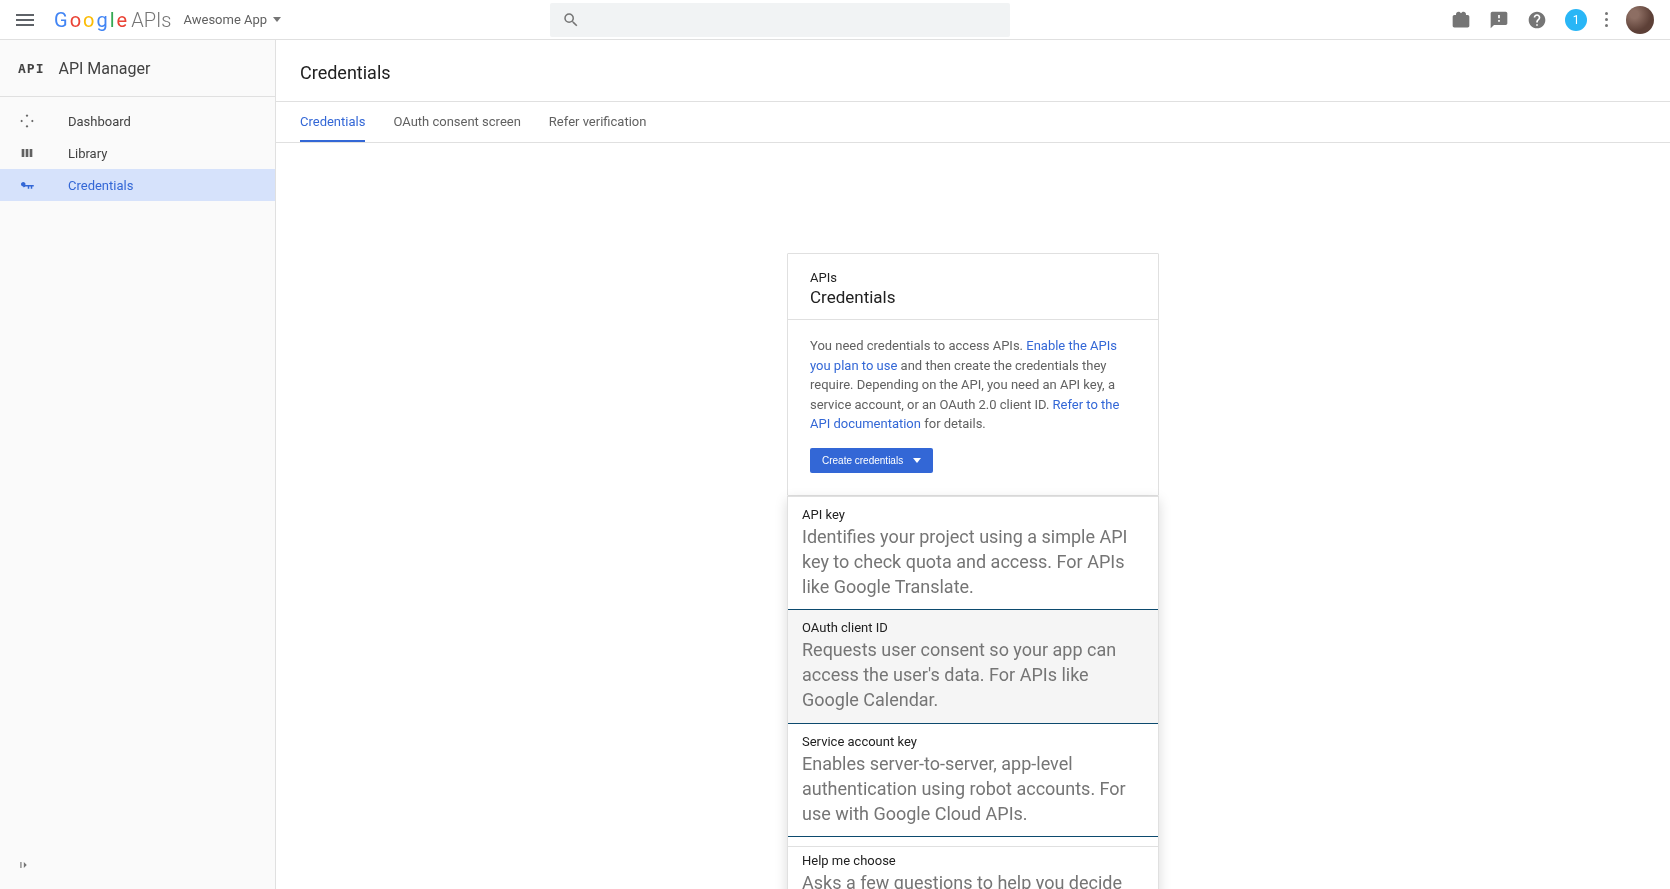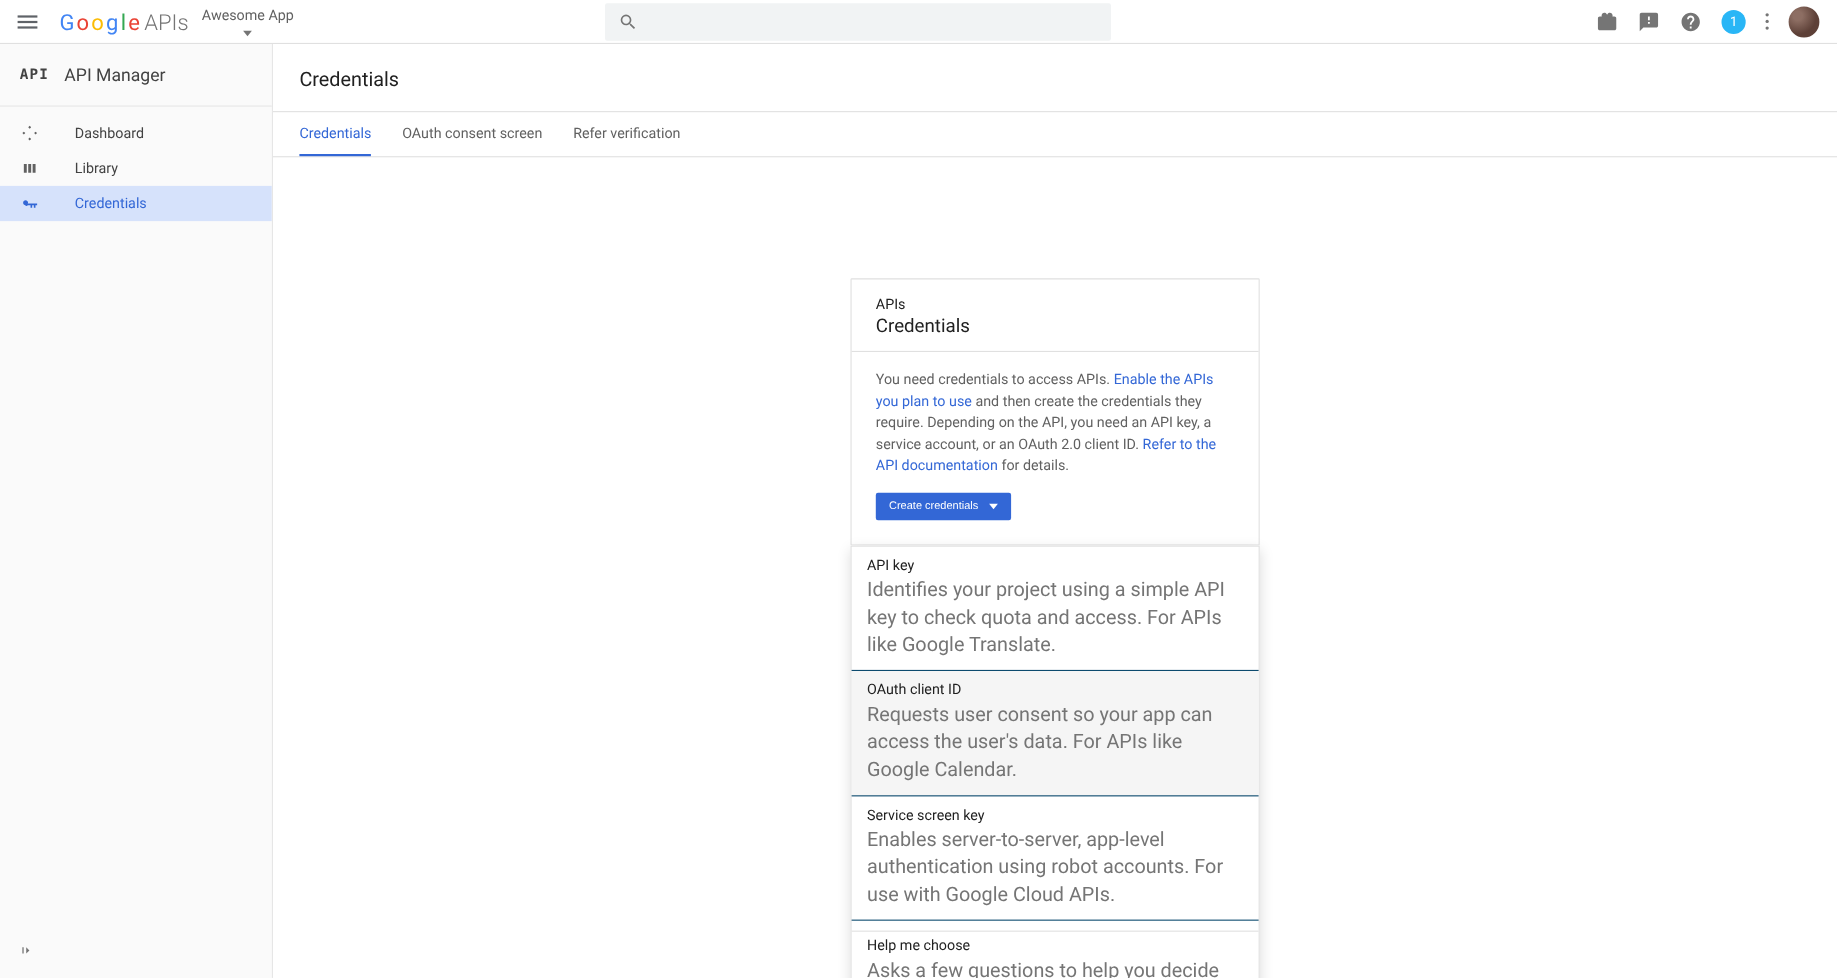--- a/index.html
+++ b/index.html
@@ -25,37 +25,37 @@
 .hamburger {
   width: 18px; height: 18px;
   display: flex; flex-direction: column; justify-content: center; gap: 3px;
   cursor: pointer; margin-right: 20px;
 }
 .hamburger span { height: 2px; background: #5f6368; display: block; }
 .brand { display: flex; align-items: center; gap: 2px; font-size: 20px; }
 .brand .g1 { color:#4285f4;} .brand .g2{color:#ea4335;} .brand .g3{color:#fbbc05;}
 .brand .g4{color:#4285f4;} .brand .g5{color:#34a853;} .brand .g6{color:#ea4335;}
 .brand .apis { color:#757575; font-weight:300; margin-left:2px;}
-.project { margin-left: 12px; color:#616161; font-size:13px; display:flex; align-items:center; gap:6px; cursor:pointer;flex-direction:column;}
+.project { margin-left: 12px; color:#616161; font-size:13px; display:flex; align-items:center; gap:6px; cursor:pointer;}
 .project .caret { width:0;height:0;border-left:4px solid transparent;border-right:4px solid transparent;border-top:5px solid #757575;}
 .searchbox {
   position:absolute; left:550px; width:460px; height:34px; top:3px;
   background:#f1f3f4; border-radius:2px; display:flex; align-items:center; padding:0 12px;
 }
 .searchbox svg { fill:#757575; }
 .topright { position:absolute; right:16px; display:flex; align-items:center; gap:18px;}
 .topright .ticon { width:20px; height:20px; color:#757575; fill:#757575; cursor:pointer;}
 .badge-circ { width:22px;height:22px;border-radius:50%;background:#29b6f6;color:#fff;font-size:12px;display:flex;align-items:center;justify-content:center;}
 .avatar { width:28px;height:28px;border-radius:50%;background:radial-gradient(circle at 30% 30%, #8d6e63 15%, #5d4037 60%);}
 .dots { display:flex; flex-direction:column; gap:3px; }
 .dots span{width:3px;height:3px;background:#757575;border-radius:50%;}
 
 
 .page { display:flex; height:calc(100% - 40px); }
-.sidebar { width:248px; background:#fff; border-right:1px solid #e0e0e0; display:flex; flex-direction:column;}
+.sidebar { width:276px; background:#fff; border-right:1px solid #e0e0e0; display:flex; flex-direction:column;}
 .sidebar-header {
   height:57px; display:flex; align-items:center; gap:14px; padding:0 18px;
   border-bottom:1px solid #e0e0e0; background:#fafafa;
 }
 .sidebar-header .api-badge { font-family:monospace; font-weight:bold; letter-spacing:1px; font-size:13px; color:#424242;}
 .sidebar-header .title { font-size:16px; color:#424242;}
 .sidebar-nav { padding-top:8px; background:#fafafa; flex:1; position:relative;}
 .nav-item {
   height:32px; display:flex; align-items:center; gap:32px; padding:0 18px;
   color:#424242; font-size:13px; cursor:pointer;
@@ -231,21 +231,21 @@
         <div class="menu">
           <div class="menu-item">
             <div class="mtitle">API key</div>
             <div class="mdesc">Identifies your project using a simple API key to check quota and access. For APIs like Google Translate.</div>
           </div>
           <div class="menu-item hover">
             <div class="mtitle">OAuth client ID</div>
             <div class="mdesc">Requests user consent so your app can access the user's data. For APIs like Google Calendar.</div>
           </div>
           <div class="menu-item">
-            <div class="mtitle">Service screen key</div>
+            <div class="mtitle">Service account key</div>
             <div class="mdesc">Enables server-to-server, app-level authentication using robot accounts. For use with Google Cloud APIs.</div>
           </div>
           <div class="menu-sep"></div>
           <div class="menu-item menu-section-last">
             <div class="mtitle">Help me choose</div>
             <div class="mdesc">Asks a few questions to help you decide which type of credential to use</div>
           </div>
         </div>
       </div>
     </div>

